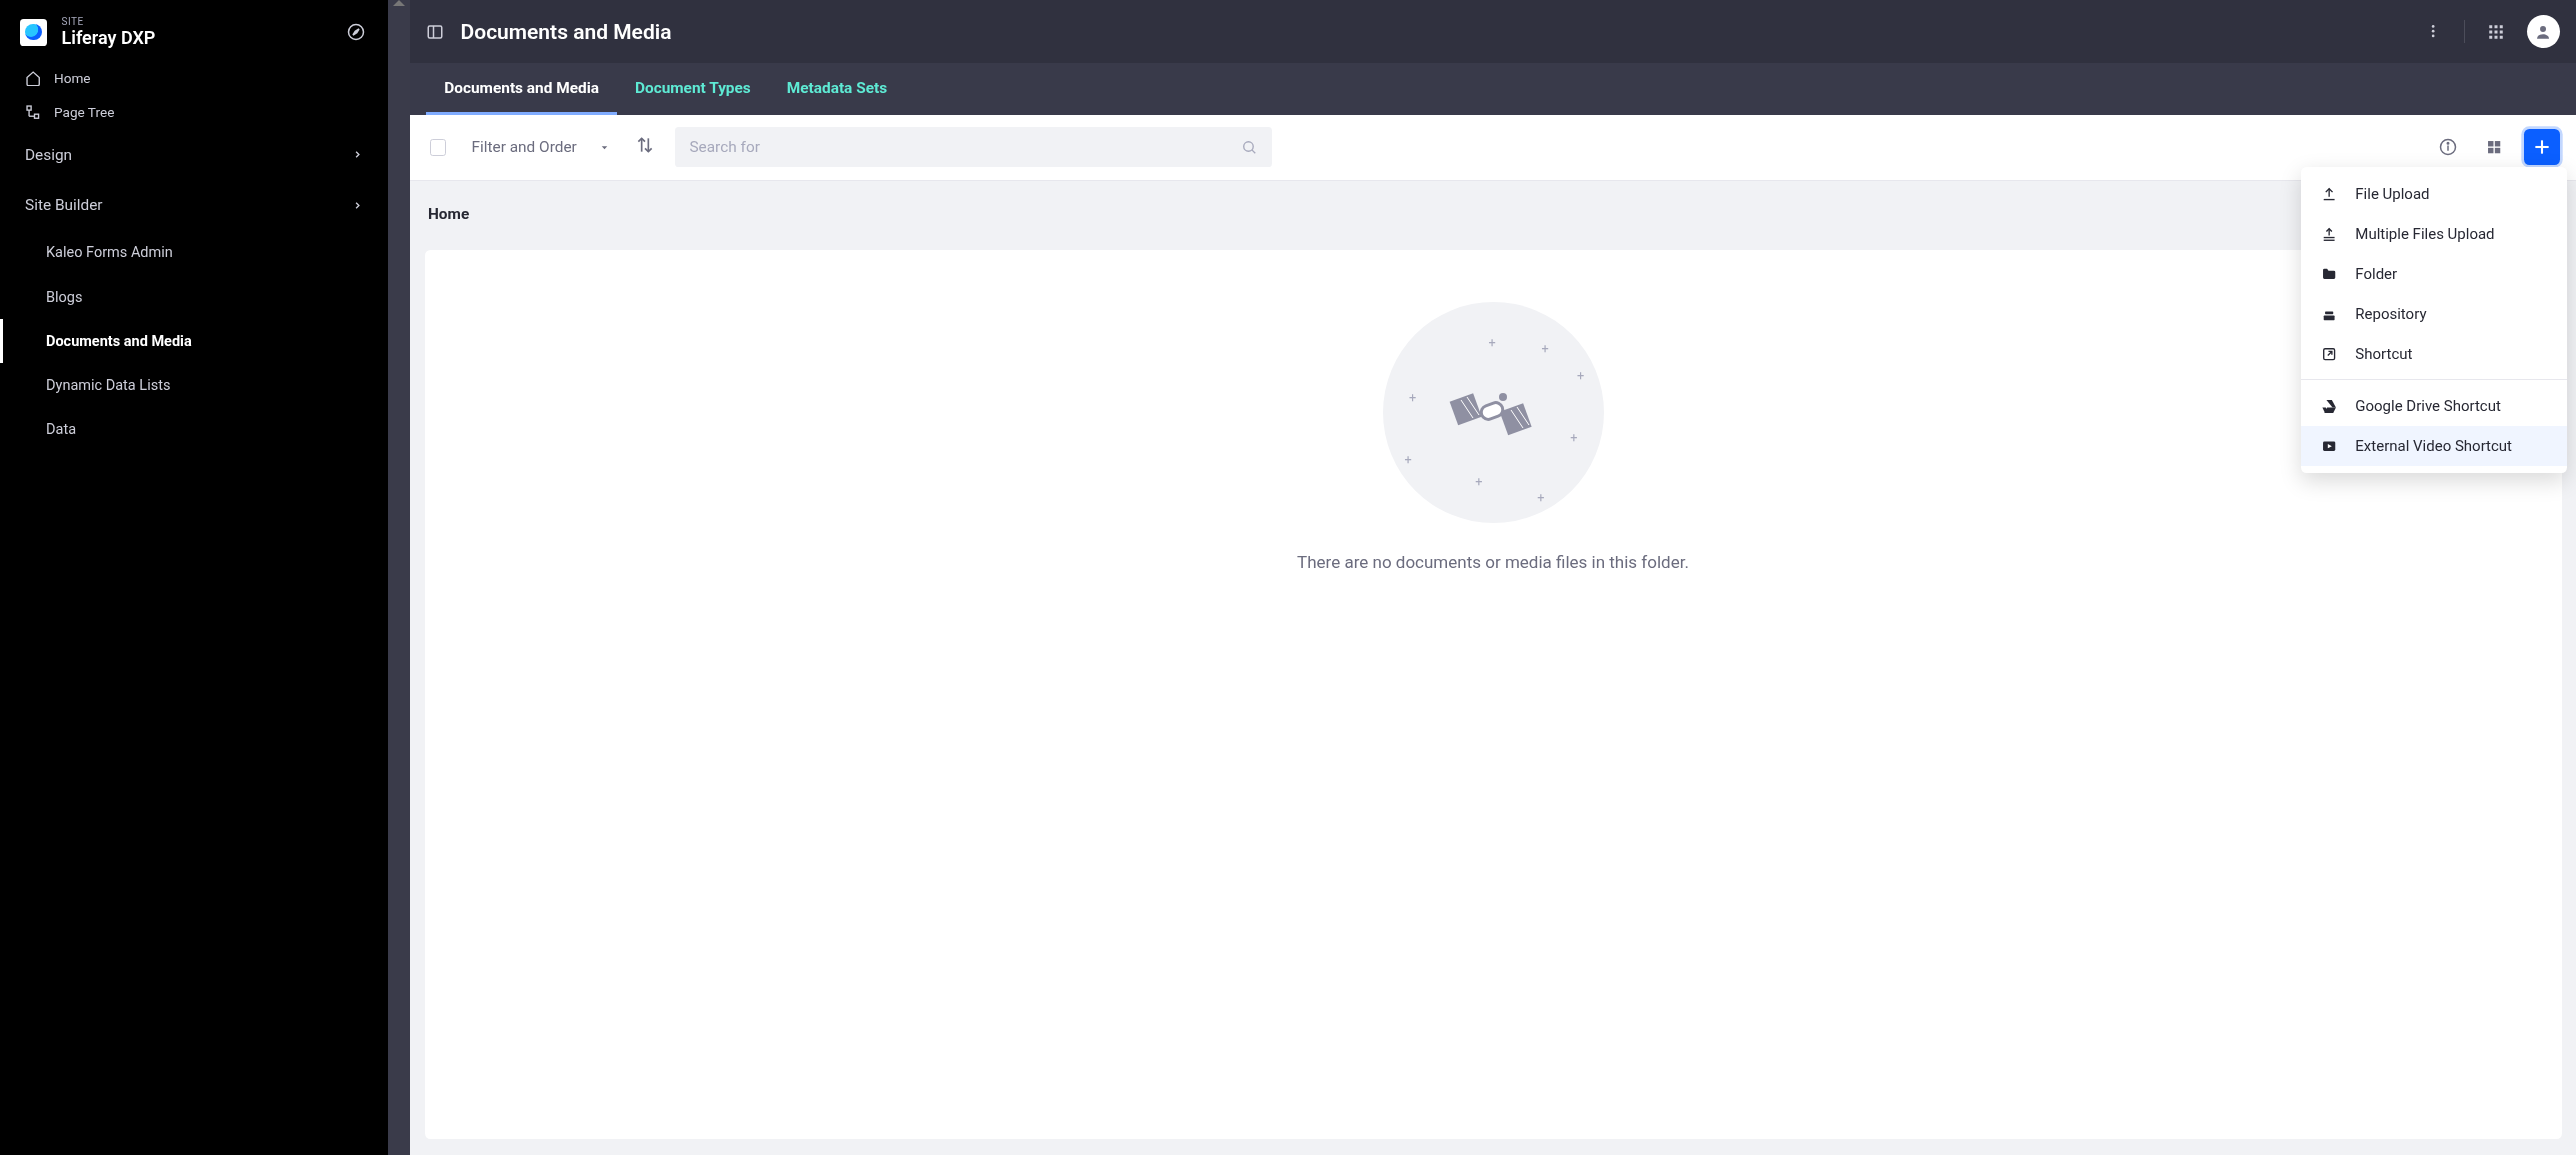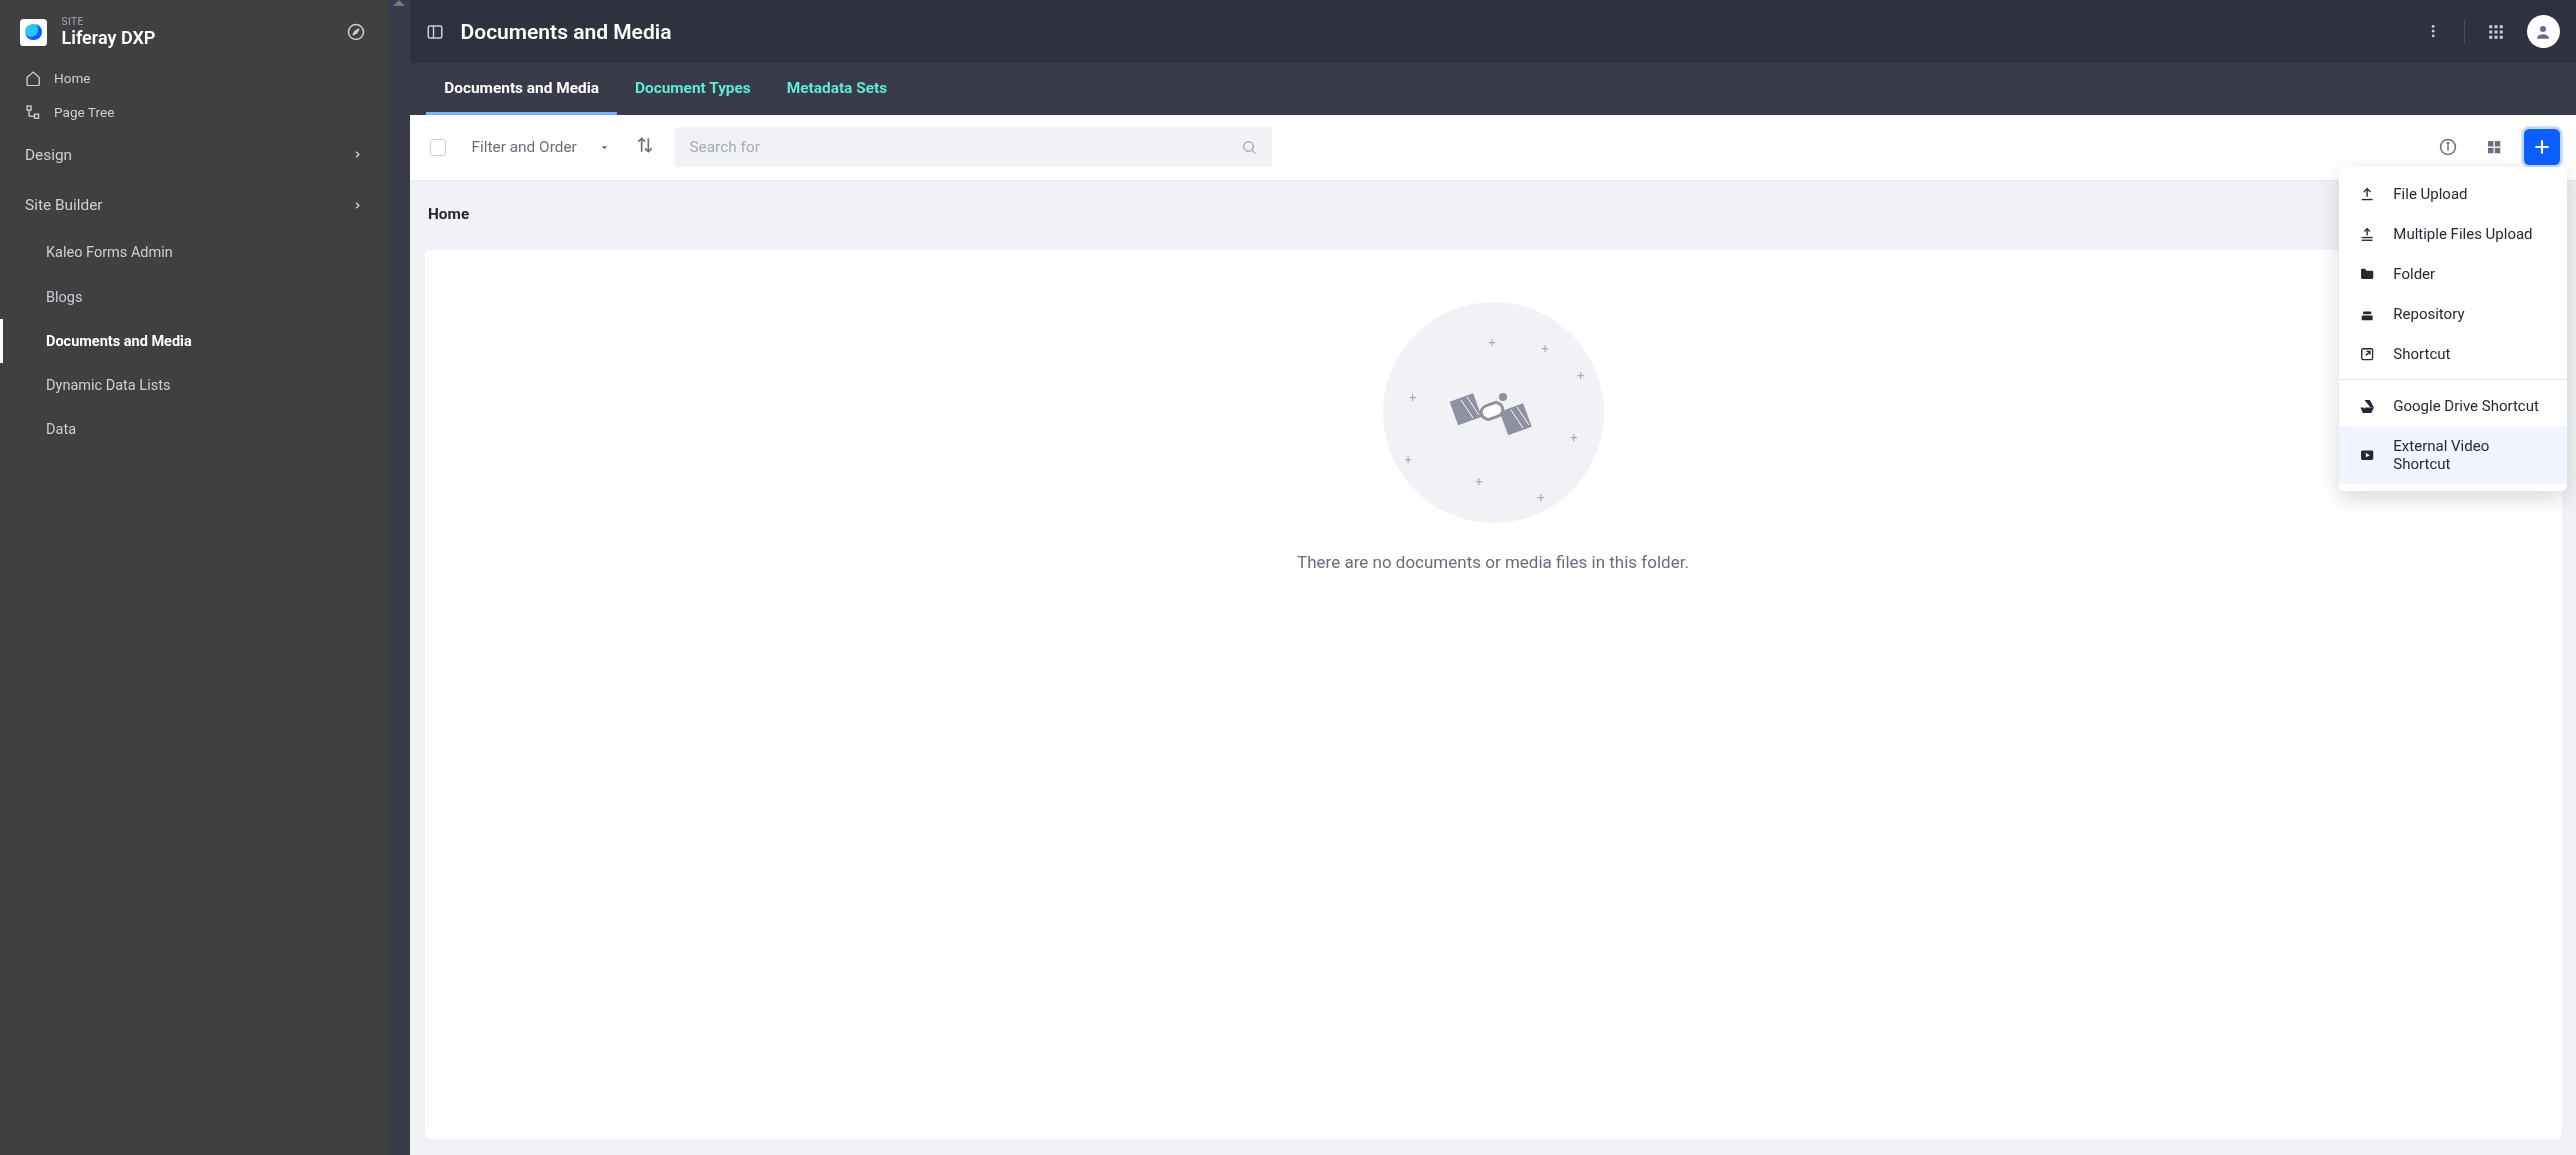--- a/index.html
+++ b/index.html
@@ -1,19 +1,19 @@
 <!DOCTYPE html>
 <html style="font-size:14.5px"><head>
 <meta charset="utf-8">
 <style>
 * { margin: 0; padding: 0; box-sizing: border-box; font-family: -apple-system, BlinkMacSystemFont, "Segoe UI", Roboto, sans-serif; }
 body { display: flex; height: 100vh; overflow: hidden; background: #f7f8f9; }
 
 
-.sidebar { width: 388px; background: #404040; color: #cdced9; display: flex; flex-direction: column; flex-shrink: 0; }
+.sidebar { width: 388px; background: #000000; color: #cdced9; display: flex; flex-direction: column; flex-shrink: 0; }
 .sidebar-header { display: flex; align-items: center; padding: 16.3px 20px 12.7px; justify-content: space-between; }
 .site-info { display: flex; align-items: center; gap: 14.5px; }
 .site-logo { width: 27px; height: 27px; background: #fff; border-radius: 3.6px; display: flex; align-items: center; justify-content: center; }
 .site-logo-inner { width: 16.3px; height: 16.3px; border-radius: 50%; background: radial-gradient(circle at 35% 35%, #28c5ff 45%, #0b5fff 50%); }
 .site-label { font-size: 10px; color: #a7a9bc; letter-spacing: 0.5px; }
 .site-name { font-size: 18px; font-weight: 600; color: #fff; }
 .compass-btn { width: 25px; height: 25px; display: flex; align-items: center; justify-content: center; color: #cdced9; cursor: pointer; }
 
 .nav-link { display: flex; align-items: center; gap: 12.7px; padding: 9px 25px; font-size: 13.6px; color: #cdced9; cursor: pointer; }
 .nav-link svg { flex-shrink: 0; }
@@ -57,21 +57,21 @@
 .add-btn { width: 36px; height: 36px; background: #0b5fff; border-radius: 5.4px; display: flex; align-items:center; justify-content:center; cursor:pointer; box-shadow: 0 0 0 2.7px rgba(11,95,255,0.25);}
 .add-btn svg { stroke: #fff; }
 
 .breadcrumb-bar { padding: 23.5px 18px 27px; font-size: 15.4px; font-weight: 700; color: #272833; }
 
 .content-card { background: #fff; margin: 0 14.5px 16.3px; border-radius: 5.4px; flex:1; display:flex; flex-direction:column; align-items:center; padding-top: 52px;}
 .empty-circle { width: 221px; height: 221px; border-radius: 50%; background: #f1f2f5; display:flex; align-items:center; justify-content:center; position:relative;}
 .empty-msg { margin-top: 29px; font-size: 17px; color: #6b6c7e; }
 .sparkle { position:absolute; color:#a7a9bc; font-size:12.7px;}
 
-.dropdown { position: absolute; top: 52px; right: 9px; width: 228px; background: #fff; border-radius: 5.4px; box-shadow: 0 7.2px 22px rgba(0,0,0,0.15); padding: 7.2px 0; z-index: 50;}
+.dropdown { position: absolute; top: 52px; right: 9px; width: 266px; background: #fff; border-radius: 5.4px; box-shadow: 0 7.2px 22px rgba(0,0,0,0.15); padding: 7.2px 0; z-index: 50;}
 .dd-item { display: flex; align-items: center; gap: 18px; padding: 11px 20px; font-size: 15px; color: #272833; cursor: pointer; }
 .dd-item:hover, .dd-item.hover { background: #f0f5ff; }
 .dd-item svg, .dd-icon { width: 16.3px; height: 16.3px; flex-shrink: 0; color: #272833;}
 .dd-sep { height: 0.9px; background: #e7e7ed; margin: 5.4px 0; }
 </style>
 </head>
 <body>
 
 <aside class="sidebar">
   <div class="sidebar-header">

